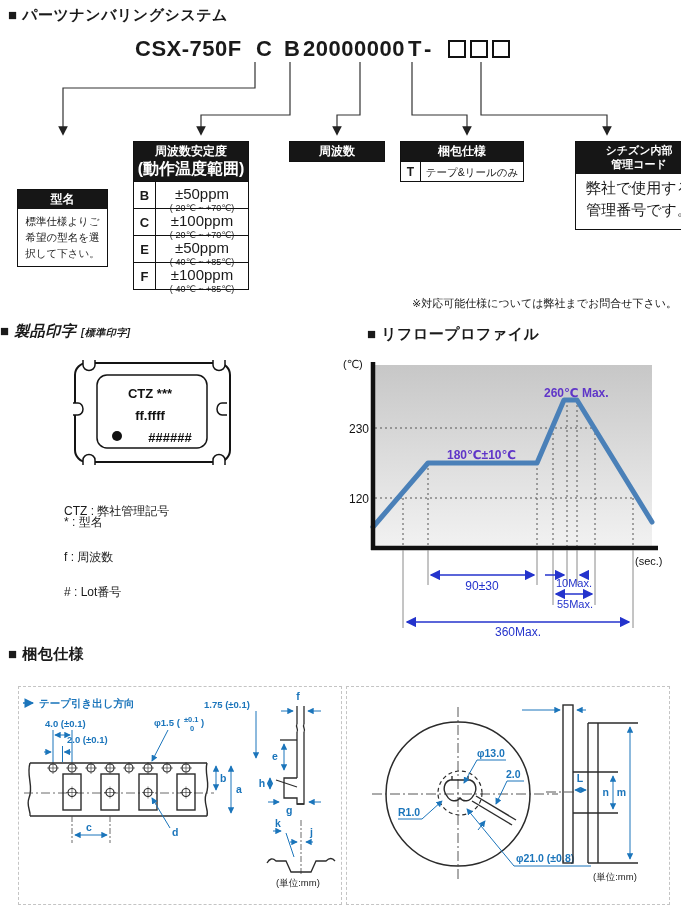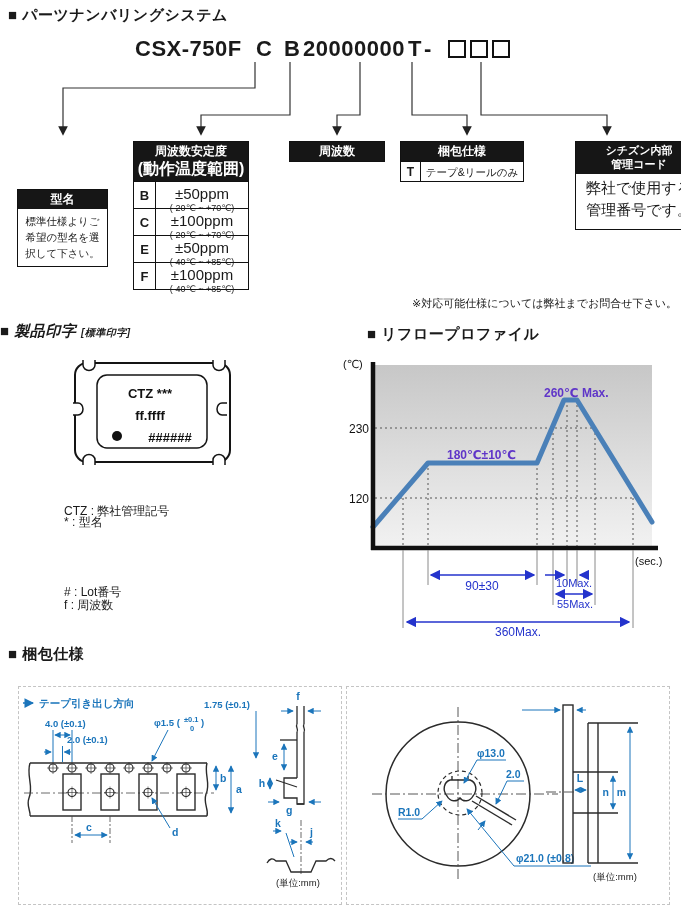--- a/index.html
+++ b/index.html
@@ -144,21 +144,21 @@
     </g>
     <rect x="37" y="20" width="110" height="73" rx="10" fill="#fff" stroke="#141414" stroke-width="1.5"></rect>
     <text x="90" y="43" text-anchor="middle" font-size="13" font-weight="bold" fill="#111">CTZ ***</text>
     <text x="90" y="65" text-anchor="middle" font-size="13" font-weight="bold" fill="#111">ff.ffff</text>
     <circle cx="57" cy="81" r="5" fill="#111"></circle>
     <text x="110" y="87" text-anchor="middle" font-size="13" font-weight="bold" fill="#111">######</text>
   </svg>
 
   <div class="legend-line" style="top:479px;margin-top:24px;">CTZ : 弊社管理記号</div>
   <div class="legend-line" style="top:514px;">* : 型名</div>
-  <div class="legend-line" style="top:549px;margin-top:48px;">f : 周波数</div>
+  <div class="legend-line" style="top:549px;">f : 周波数</div>
   <div class="legend-line" style="top:584px;"># : Lot番号</div>
 
   <div class="abs ttl" style="left:367px;top:325px;">■ リフロープロファイル</div>
 
   <svg class="abs" style="left:340px;top:350px;" width="341" height="300" viewBox="0 0 341 300">
     <defs>
       <linearGradient id="gBg" x1="0" y1="0" x2="0" y2="1">
         <stop offset="0" stop-color="#c7c7c7"></stop>
           <stop offset="1" stop-color="#f2f2f2"></stop>
       </linearGradient>

